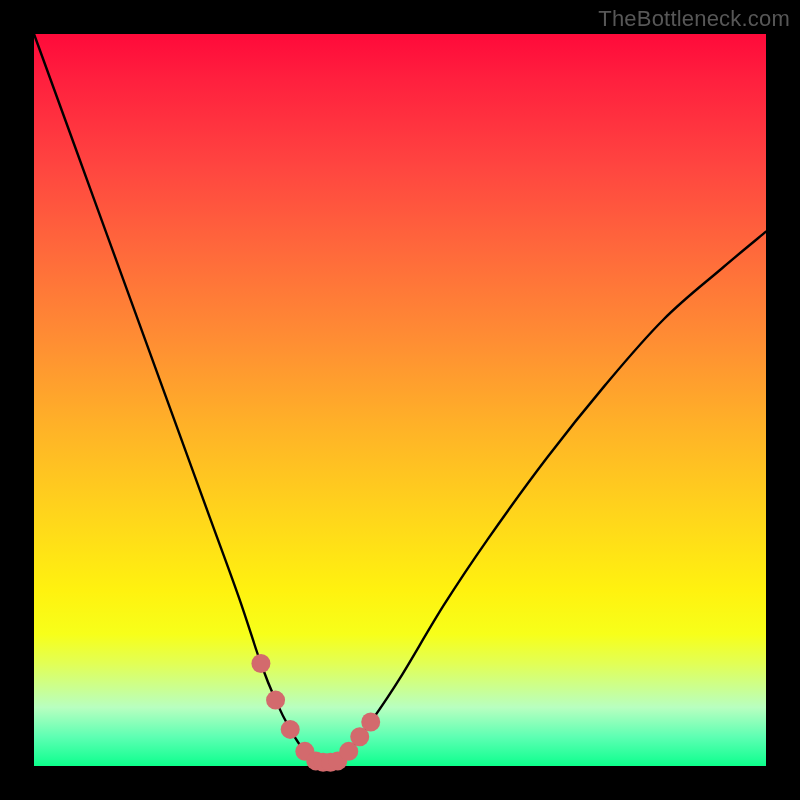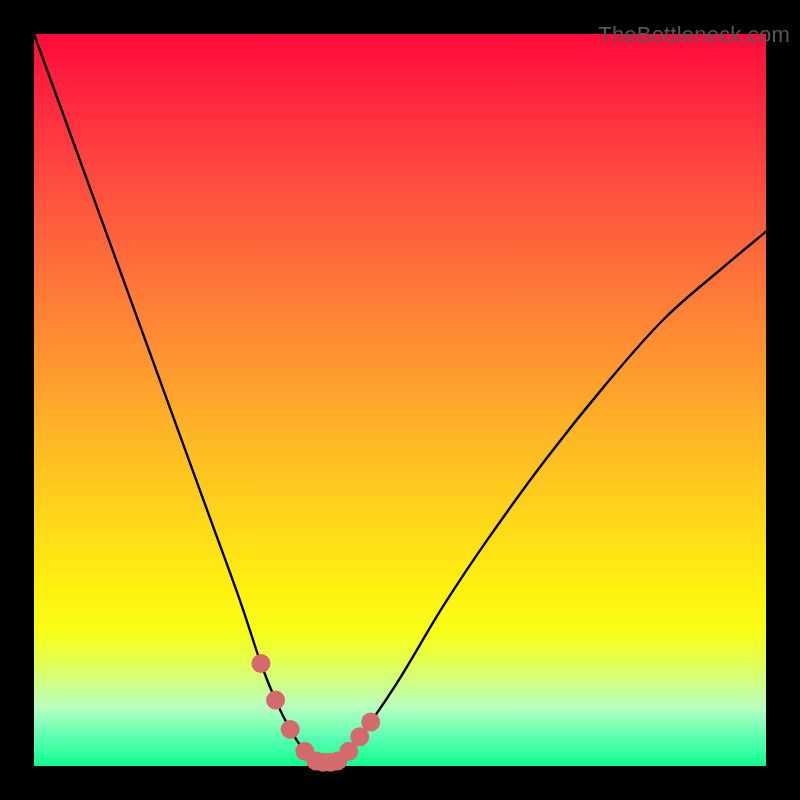--- a/index.html
+++ b/index.html
@@ -44,21 +44,21 @@
   }
   .plot svg {
     position: absolute;
     inset: 0;
     width: 732px;
     height: 732px;
     overflow: visible;
   }
   .watermark {
     position: absolute;
-    top: 22px;
+    top: 6px;
     right: 10px;
     color: #575757;
     font-size: 22px;
     letter-spacing: 0.2px;
     font-weight: 500;
   }
 </style>
 </head>
 <body>
 

